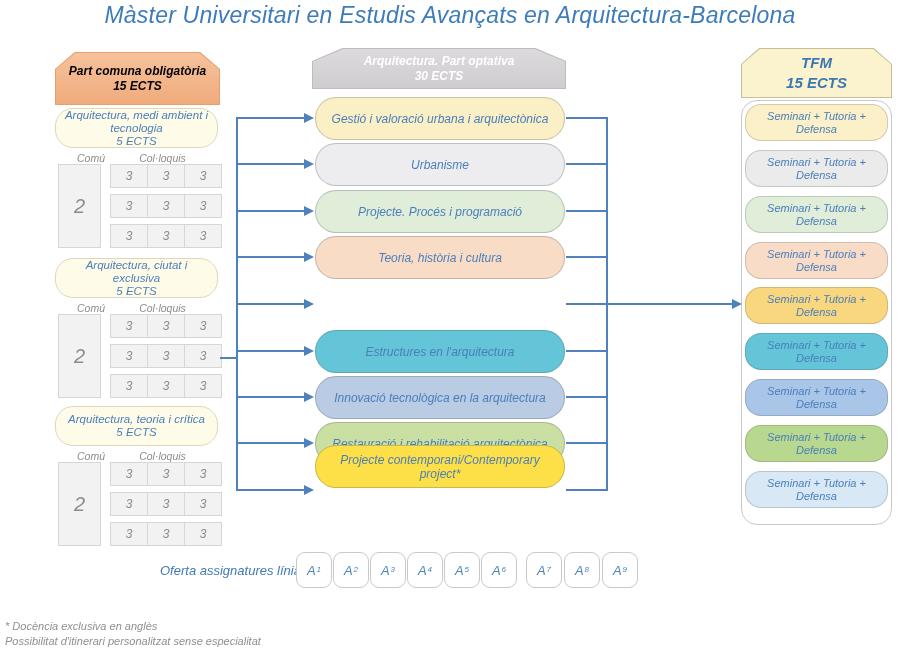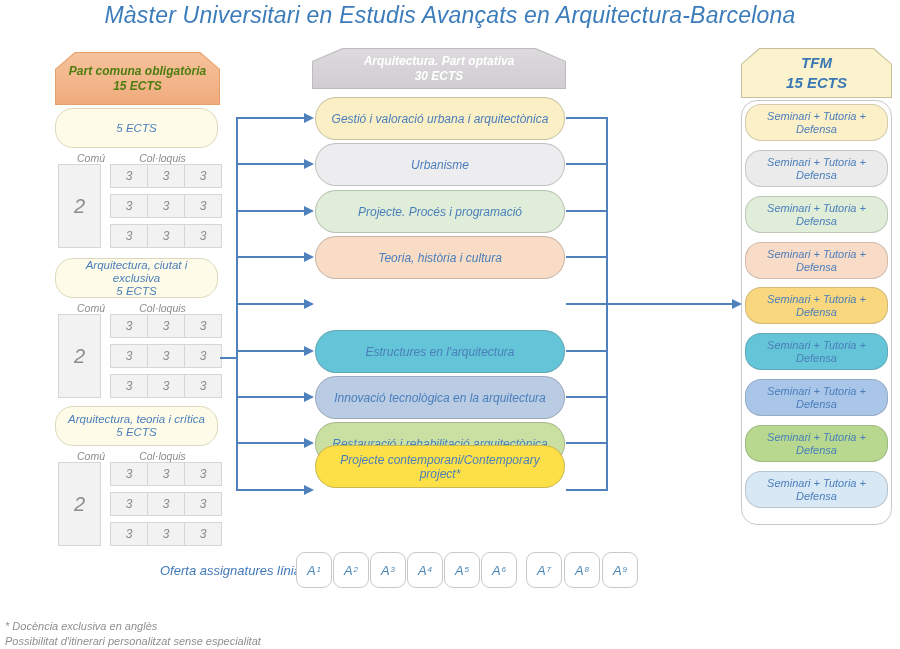--- a/index.html
+++ b/index.html
@@ -14,21 +14,21 @@
   }
   
   .hex{position:absolute;}
   .hex .hex-border{position:absolute;inset:0;clip-path:polygon(12% 0,88% 0,100% 32%,100% 100%,0 100%,0 32%);}
   .hex .hex-fill{position:absolute;inset:1px;clip-path:polygon(12% 0,88% 0,100% 32%,100% 100%,0 100%,0 32%);}
   .hex .hex-text{position:absolute;inset:0;display:flex;flex-direction:column;justify-content:center;
     text-align:center;font-weight:bold;font-size:12px;line-height:15px;}
   .hex-left{left:55px;top:52px;width:165px;height:53px;}
   .hex-left .hex-border{background:#e8a06b;}
   .hex-left .hex-fill{background:linear-gradient(180deg,#f6c29c 0%,#f0ab7c 100%);}
-  .hex-left .hex-text{color:#4d7c0f;}
+  .hex-left .hex-text{color:#000000;}
   .hex-mid{left:312px;top:48px;width:254px;height:41px;}
   .hex-mid .hex-border{background:#bdbbbd;}
   .hex-mid .hex-fill{background:linear-gradient(180deg,#dcdadc 0%,#cfcdcf 100%);}
   .hex-mid .hex-text{color:#ffffff;}
   .hex-tfm{left:741px;top:48px;width:151px;height:50px;}
   .hex-tfm .hex-border{background:#c6bf9a;}
   .hex-tfm .hex-fill{background:#faf3cd;}
   .hex-tfm .hex-text{color:#3c78b4;font-size:15px;line-height:20px;}
   
   .block{position:absolute;left:55px;width:165px;}
@@ -118,20 +118,21 @@
     <div class="hex-border"></div>
     <div class="hex-fill"></div>
     <div class="hex-text">
       <div>TFM</div>
       <div>15 ECTS</div>
     </div>
   </div>
 
   <div class="block" style="top:108px;">
     <div class="ylabel">
+      <div>Arquitectura, medi ambient i tecnologia</div>
       <div>5 ECTS</div>
     </div>
     <div class="tbl-head">
       <div class="h-comu">Comú</div>
       <div class="h-coll">Col·loquis</div>
     </div>
     <div class="tbl-body">
       <div class="comu-cell">2</div>
       <div class="grid">
         <div class="strip">

